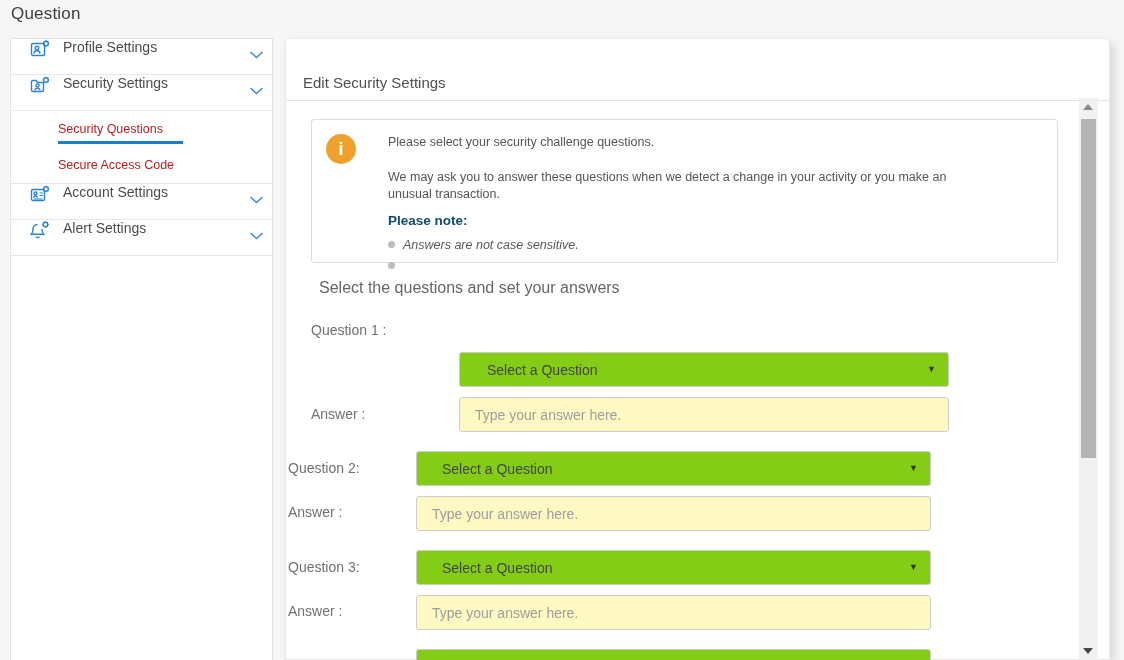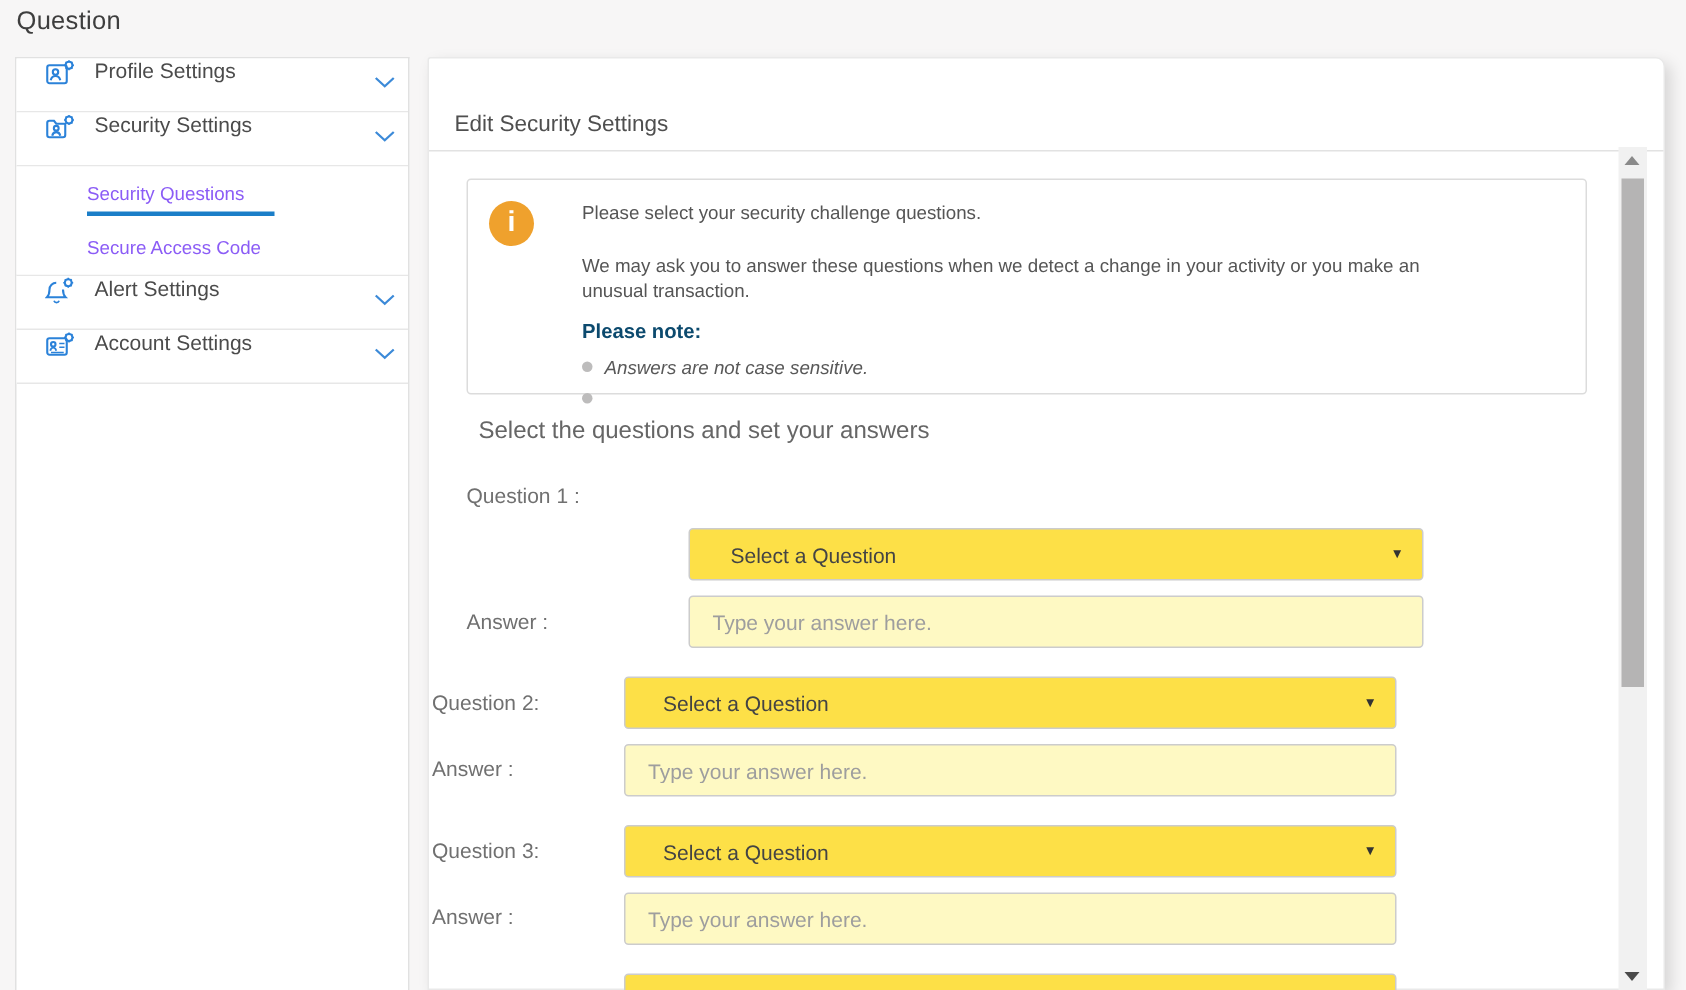--- a/index.html
+++ b/index.html
@@ -23,21 +23,21 @@
   .side-item {
     position:relative; height:36px; display:flex; align-items:flex-start;
     border-bottom:1px solid #e7e7e7; cursor:pointer; background:#fff;
   }
   .side-item .ic { width:20px; height:20px; margin-left:19px; flex:0 0 auto; }
   .side-item .lbl { margin-left:13px; font-size:14px; color:#4b4b4b; }
   .side-item .chev { position:absolute; right:8px; top:11px; width:15px; height:10px; }
   .submenu { border-bottom:1px solid #e7e7e7; }
   .submenu-item {
     position:relative; height:36px; display:flex; align-items:center;
-    padding-left:47px; font-size:12.5px; color:#8b5cf6; cursor:pointer; background:#fff;
+    padding-left:47px; font-size:12.5px; color:#b91c1c; cursor:pointer; background:#fff;
   }
   .submenu-item .active-underline {
     position:absolute; left:47px; top:30px; width:125px; height:3px; background:#1b7ec8;
   }
   
   .main-card {
     position:absolute; left:285px; top:38px; width:825px; height:622px;
     background:#fff; border:1px solid #e9e9e9; border-radius:2px 6px 0 0;
     box-shadow:4px 4px 10px rgba(0,0,0,0.13);
   }
@@ -63,21 +63,21 @@
   .info-text { position:absolute; left:76px; top:15px; font-size:12.5px; color:#555; }
   .info-line1 { margin-bottom:5px; }
   .info-line2 { max-width:575px; line-height:1.35;margin-top:20px; }
   .note-title { margin-top:10px; font-size:13.5px; font-weight:bold; color:#0c4a6e; }
   .note-item { margin-top:10px; display:flex; align-items:center; color:#585858;font-style:italic; }
   .note-dot { width:7px; height:7px; border-radius:50%; background:#bdbcbc; margin-right:8px; flex:0 0 auto; }
   
   .instruction { position:absolute; left:33px; top:200px; font-size:16px; color:#666; }
   .q-label { position:absolute; font-size:14px; color:#707070; }
   .fake-select {
-    position:absolute; height:35px; background:#fde047; border:1px solid #ccc; border-radius:3px;
+    position:absolute; height:35px; background:#84cc16; border:1px solid #ccc; border-radius:3px;
     display:flex; align-items:center; cursor:pointer;
   }
   .fake-select .sel-text { font-size:14px; color:#444; }
   .fake-select .caret {
     position:absolute; right:12px; top:12px; font-size:9px; color:#333; line-height:1;
   }
   .answer-input {
     position:absolute; height:35px; background:#fef9c3; border:1px solid #ccc; border-radius:3px;
     font-family:"Liberation Sans", sans-serif; font-size:14px; color:#444; padding-left:15px; outline:none;
   }
@@ -143,51 +143,51 @@
   </div>
 
   <div class="submenu">
     <div class="submenu-item">
       <span>Security Questions</span>
       <span class="active-underline"></span>
     </div>
     <div class="submenu-item">
       <span>Secure Access Code</span>
     </div>
-  </div>
-
-  <div class="side-item">
-    <span class="ic">
-      <svg width="20" height="20" viewBox="0 0 20 20" fill="none" stroke="#2b82d9" stroke-width="1.4">
-        <path d="M7.5 4.5a4.5 4.5 0 0 0-4.5 4.5c0 3.5-1 4.5-1.7 5.2h12.4c-.7-.7-1.7-1.7-1.7-5.2"></path>
-        <path d="M6 16.5a1.8 1.8 0 0 0 3.4 0" stroke-width="1.2"></path>
-        <circle cx="15.5" cy="4.5" r="2.3"></circle>
-          <path d="M15.5 1.2v1M15.5 6.8v1M12.2 4.5h1M17.8 4.5h1M13.2 2.2l.7.7M17.1 6.1l.7.7M17.8 2.2l-.7.7M13.9 6.1l-.7.7" stroke-width="1"></path>
-      </svg>
-    </span>
-    <span class="lbl">Alert Settings</span>
-    <span class="chev">
-      <svg width="15" height="10" viewBox="0 0 15 10" fill="none" stroke="#3c8ad8" stroke-width="1.5">
-          <path d="M1.5 2l6 5.5L13.5 2"></path>
-        </svg>
-    </span>
   </div>
 
   <div class="side-item">
     <span class="ic">
       <svg width="20" height="20" viewBox="0 0 20 20" fill="none" stroke="#2b82d9" stroke-width="1.4">
         <rect x="1.5" y="5.5" width="13" height="11" rx="1.5"></rect>
         <circle cx="5.5" cy="9.5" r="1.5"></circle>
           <path d="M3.5 13.8c.4-1.4 1.2-2 2-2s1.6.6 2 2" stroke-width="1.2"></path>
         <path d="M9.5 9h3.5M9.5 11.5h3.5M4 15h8.5" stroke-width="1.1"></path>
         <circle cx="16" cy="5" r="2.3"></circle>
           <path d="M16 1.7v1M16 7.3v1M12.7 5h1M18.3 5h1M13.7 2.7l.7.7M17.6 6.6l.7.7M18.3 2.7l-.7.7M14.4 6.6l-.7.7" stroke-width="1"></path>
       </svg>
     </span>
     <span class="lbl">Account Settings</span>
+    <span class="chev">
+      <svg width="15" height="10" viewBox="0 0 15 10" fill="none" stroke="#3c8ad8" stroke-width="1.5">
+          <path d="M1.5 2l6 5.5L13.5 2"></path>
+        </svg>
+    </span>
+  </div>
+
+  <div class="side-item">
+    <span class="ic">
+      <svg width="20" height="20" viewBox="0 0 20 20" fill="none" stroke="#2b82d9" stroke-width="1.4">
+        <path d="M7.5 4.5a4.5 4.5 0 0 0-4.5 4.5c0 3.5-1 4.5-1.7 5.2h12.4c-.7-.7-1.7-1.7-1.7-5.2"></path>
+        <path d="M6 16.5a1.8 1.8 0 0 0 3.4 0" stroke-width="1.2"></path>
+        <circle cx="15.5" cy="4.5" r="2.3"></circle>
+          <path d="M15.5 1.2v1M15.5 6.8v1M12.2 4.5h1M17.8 4.5h1M13.2 2.2l.7.7M17.1 6.1l.7.7M17.8 2.2l-.7.7M13.9 6.1l-.7.7" stroke-width="1"></path>
+      </svg>
+    </span>
+    <span class="lbl">Alert Settings</span>
     <span class="chev">
       <svg width="15" height="10" viewBox="0 0 15 10" fill="none" stroke="#3c8ad8" stroke-width="1.5">
           <path d="M1.5 2l6 5.5L13.5 2"></path>
         </svg>
     </span>
   </div>
 </div>
 
 <div class="main-card">
   <div class="main-header">

